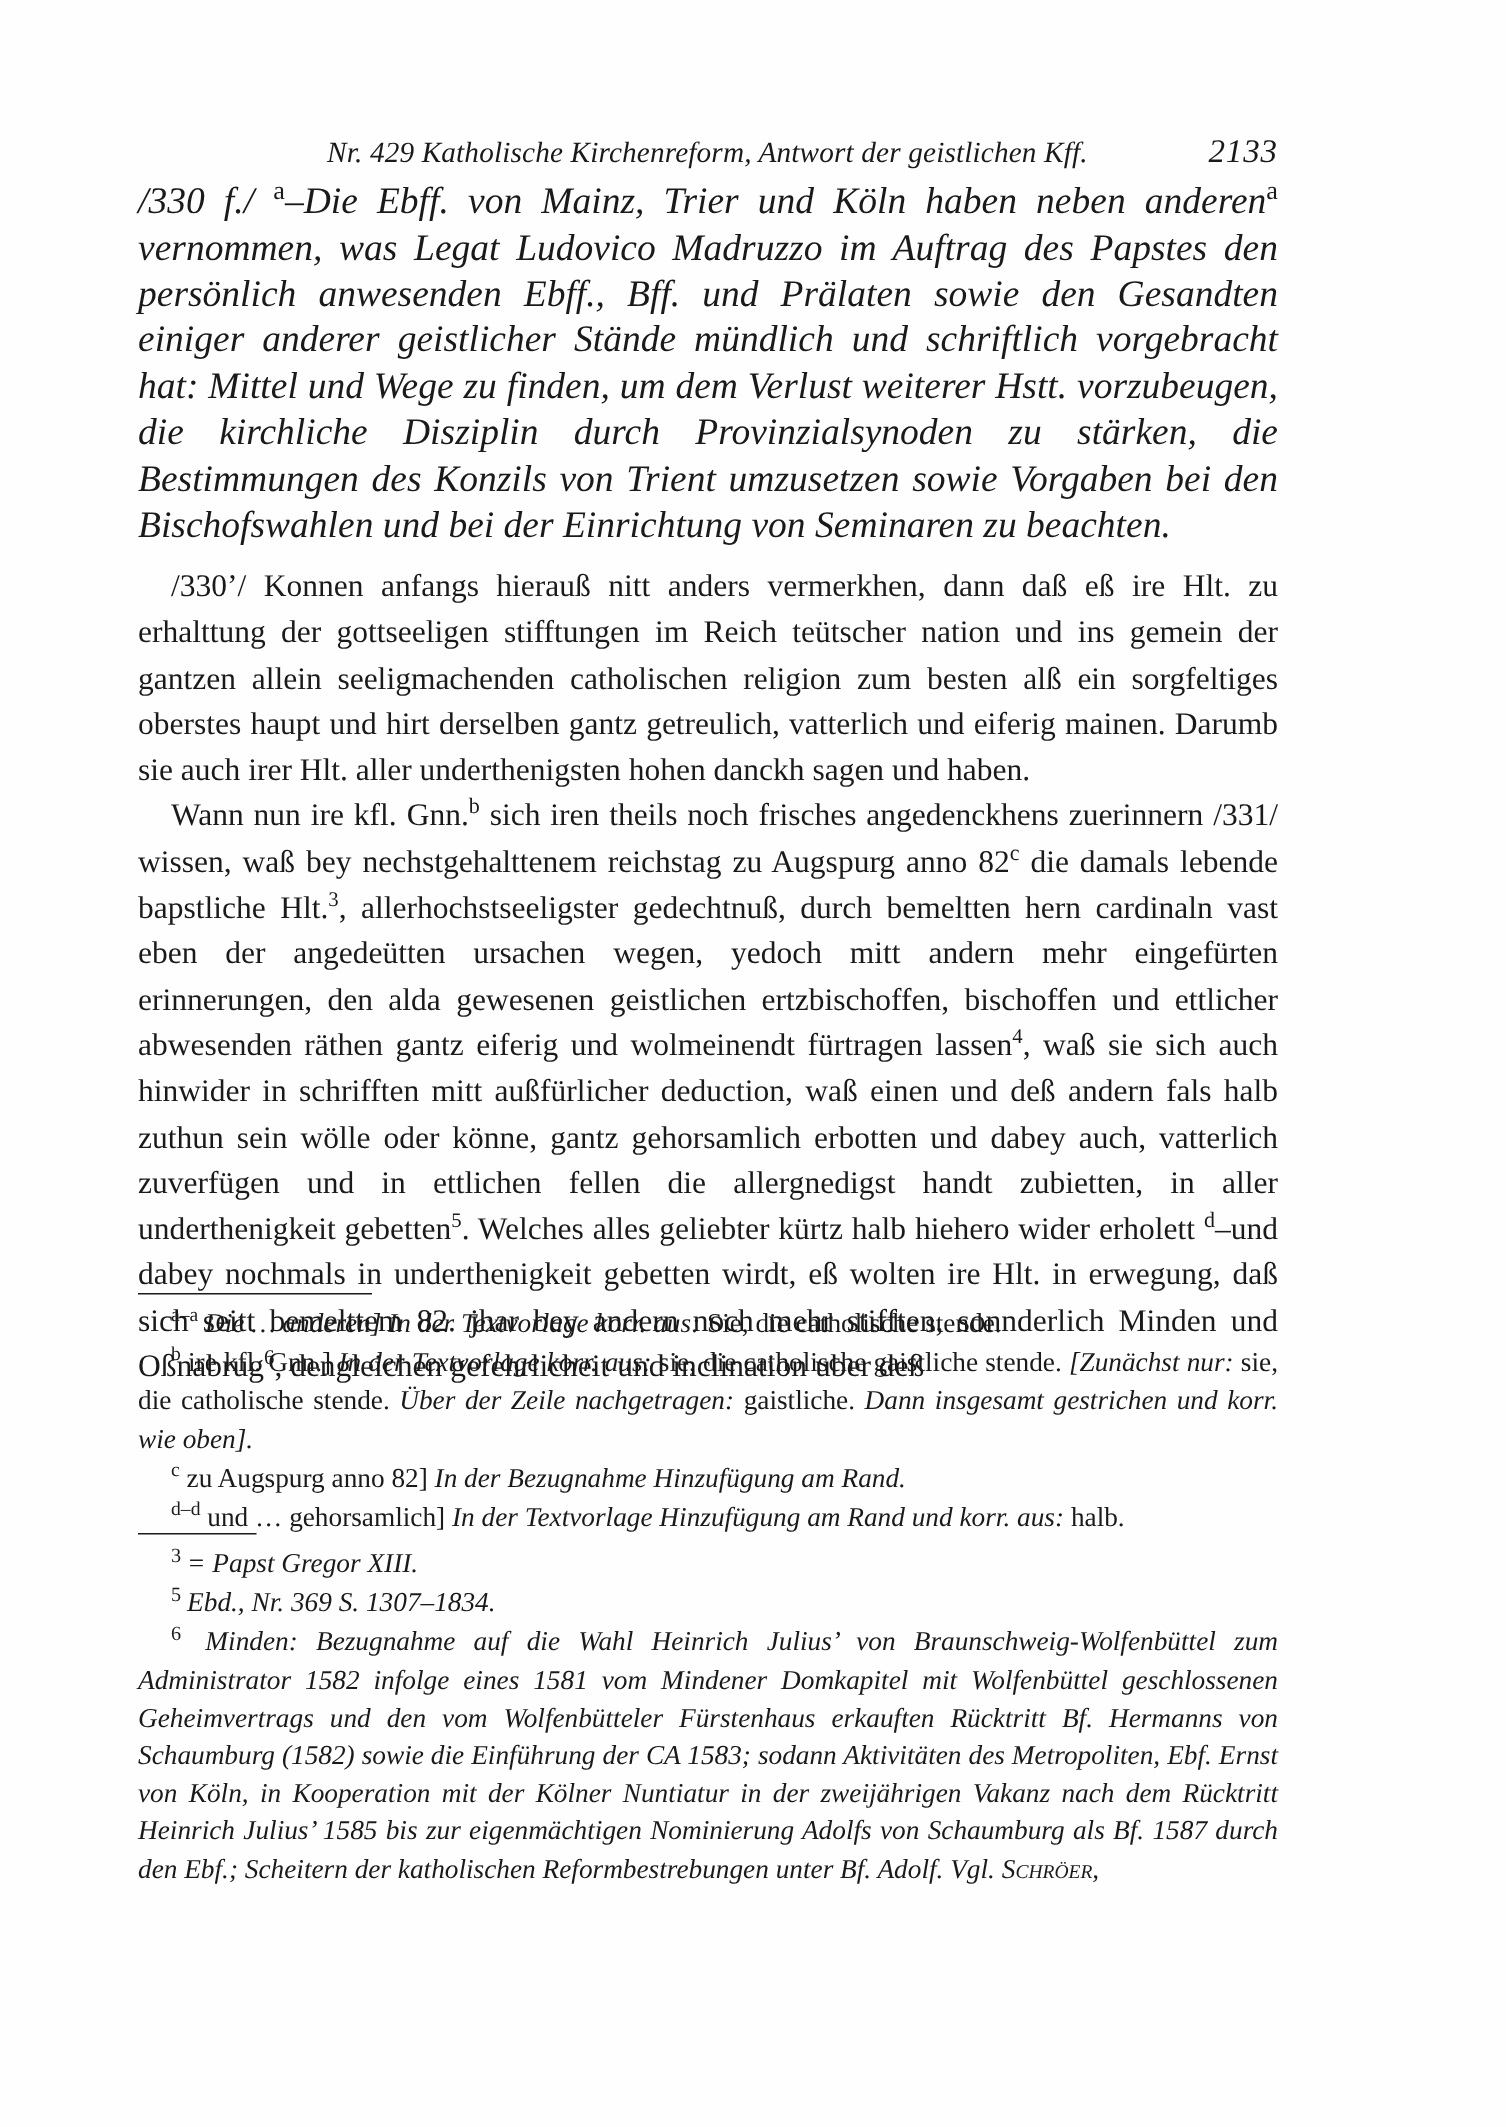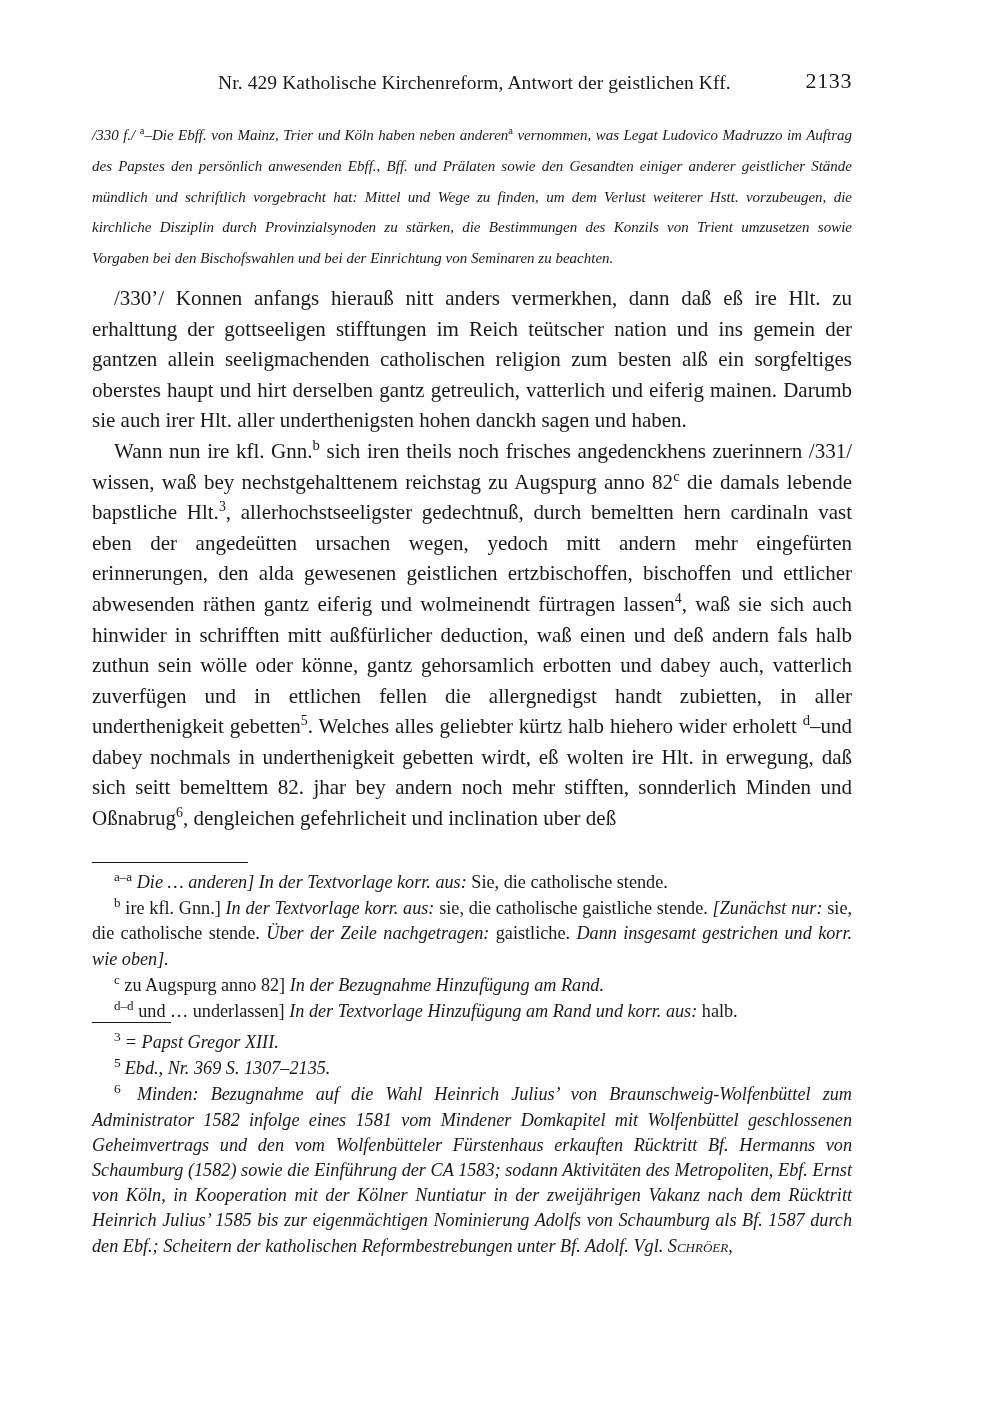--- a/index.html
+++ b/index.html
@@ -21,26 +21,27 @@
     left: 0; top: 0;
     width: 1004px;
     height: 1418px;
     background: #fefefe;
   }
 
   
   .runhead {
     position: absolute;
     left: 92px;
-    top: 68px;
+    top: 88px;
     width: 760px;
     height: 30px;
     font-size: 19.5px;
     line-height: 30px;
     letter-spacing: 0.1px;
+    font-style: italic;
   }
   .runhead-title {
     position: absolute;
     left: 126px;
     top: 0;
     white-space: nowrap;
   }
   .runhead-pageno {
     position: absolute;
     right: 0;
@@ -65,21 +66,21 @@
   }
 
   .para-reg {
     font-size: 21px;
     line-height: 30.6px;
     text-indent: 22px;
   }
 
   .regest {
     font-style: italic;
-    font-size: 15px;
+    font-size: 25px;
     line-height: 30.8px;
     text-indent: 0;
     margin-bottom: 9px;
   }
 
   sup {
     font-size: 0.66em;
     vertical-align: super;
     line-height: 0;
     font-style: normal;
@@ -176,27 +177,27 @@
     <p class="app-item"><sup class="app-marker">a–a</sup>
       <span class="it">Die … anderen]</span><span class="it"> In der Textvorlage korr. aus:</span><span class="ro"> Sie, die catholische stende.</span></p>
 
     <p class="app-item"><sup class="app-marker">b</sup>
       <span class="ro">ire kfl. Gnn.]</span><span class="it"> In der Textvorlage korr. aus:</span><span class="ro"> sie, die catholische gaistliche stende. </span><span class="it">[Zunächst nur:</span><span class="ro"> sie, die catholische stende. </span><span class="it">Über der Zeile nachgetragen:</span><span class="ro"> gaistliche. </span><span class="it">Dann insgesamt gestrichen und korr. wie oben].</span></p>
 
     <p class="app-item"><sup class="app-marker">c</sup>
       <span class="ro">zu Augspurg anno 82]</span><span class="it"> In der Bezugnahme Hinzufügung am Rand.</span></p>
 
     <p class="app-item"><sup class="app-marker">d–d</sup>
-      <span class="ro">und … underlassen]</span><span class="it"> In der Textvorlage Hinzufügung am Rand und korr. aus:</span><span class="ro"> halb.</span></p>
+      <span class="ro">und … gehorsamlich]</span><span class="it"> In der Textvorlage Hinzufügung am Rand und korr. aus:</span><span class="ro"> halb.</span></p>
   </div>
 
   <div class="apparatus app-factual">
     <hr class="rule rule-short">
 
     <p class="app-item fn-all-italic"><sup class="app-num">3</sup><span>= Papst Gregor XIII.</span></p>
 
 
-    <p class="app-item fn-all-italic"><sup class="app-num">5</sup><span>Ebd., Nr. 369 S. 1307–2135.</span></p>
+    <p class="app-item fn-all-italic"><sup class="app-num">5</sup><span>Ebd., Nr. 369 S. 1307–1834.</span></p>
 
     <p class="app-item fn-all-italic"><sup class="app-num">6</sup>&nbsp;<span>Minden: Bezugnahme auf die Wahl Heinrich Julius’ von Braunschweig-Wolfenbüttel zum Administrator 1582 infolge eines 1581 vom Mindener Domkapitel mit Wolfenbüttel geschlossenen Geheimvertrags und den vom Wolfenbütteler Fürstenhaus erkauften Rücktritt Bf. Hermanns von Schaumburg (1582) sowie die Einführung der CA 1583; sodann Aktivitäten des Metropoliten, Ebf. Ernst von Köln, in Kooperation mit der Kölner Nuntiatur in der zweijährigen Vakanz nach dem Rücktritt Heinrich Julius’ 1585 bis zur eigenmächtigen Nominierung Adolfs von Schaumburg als Bf. 1587 durch den Ebf.; Scheitern der katholischen Reformbestrebungen unter Bf. Adolf. Vgl. </span><span class="sc-it">Schröer</span><span>,</span></p>
   </div>
 
 </div>
 
 </body></html>

